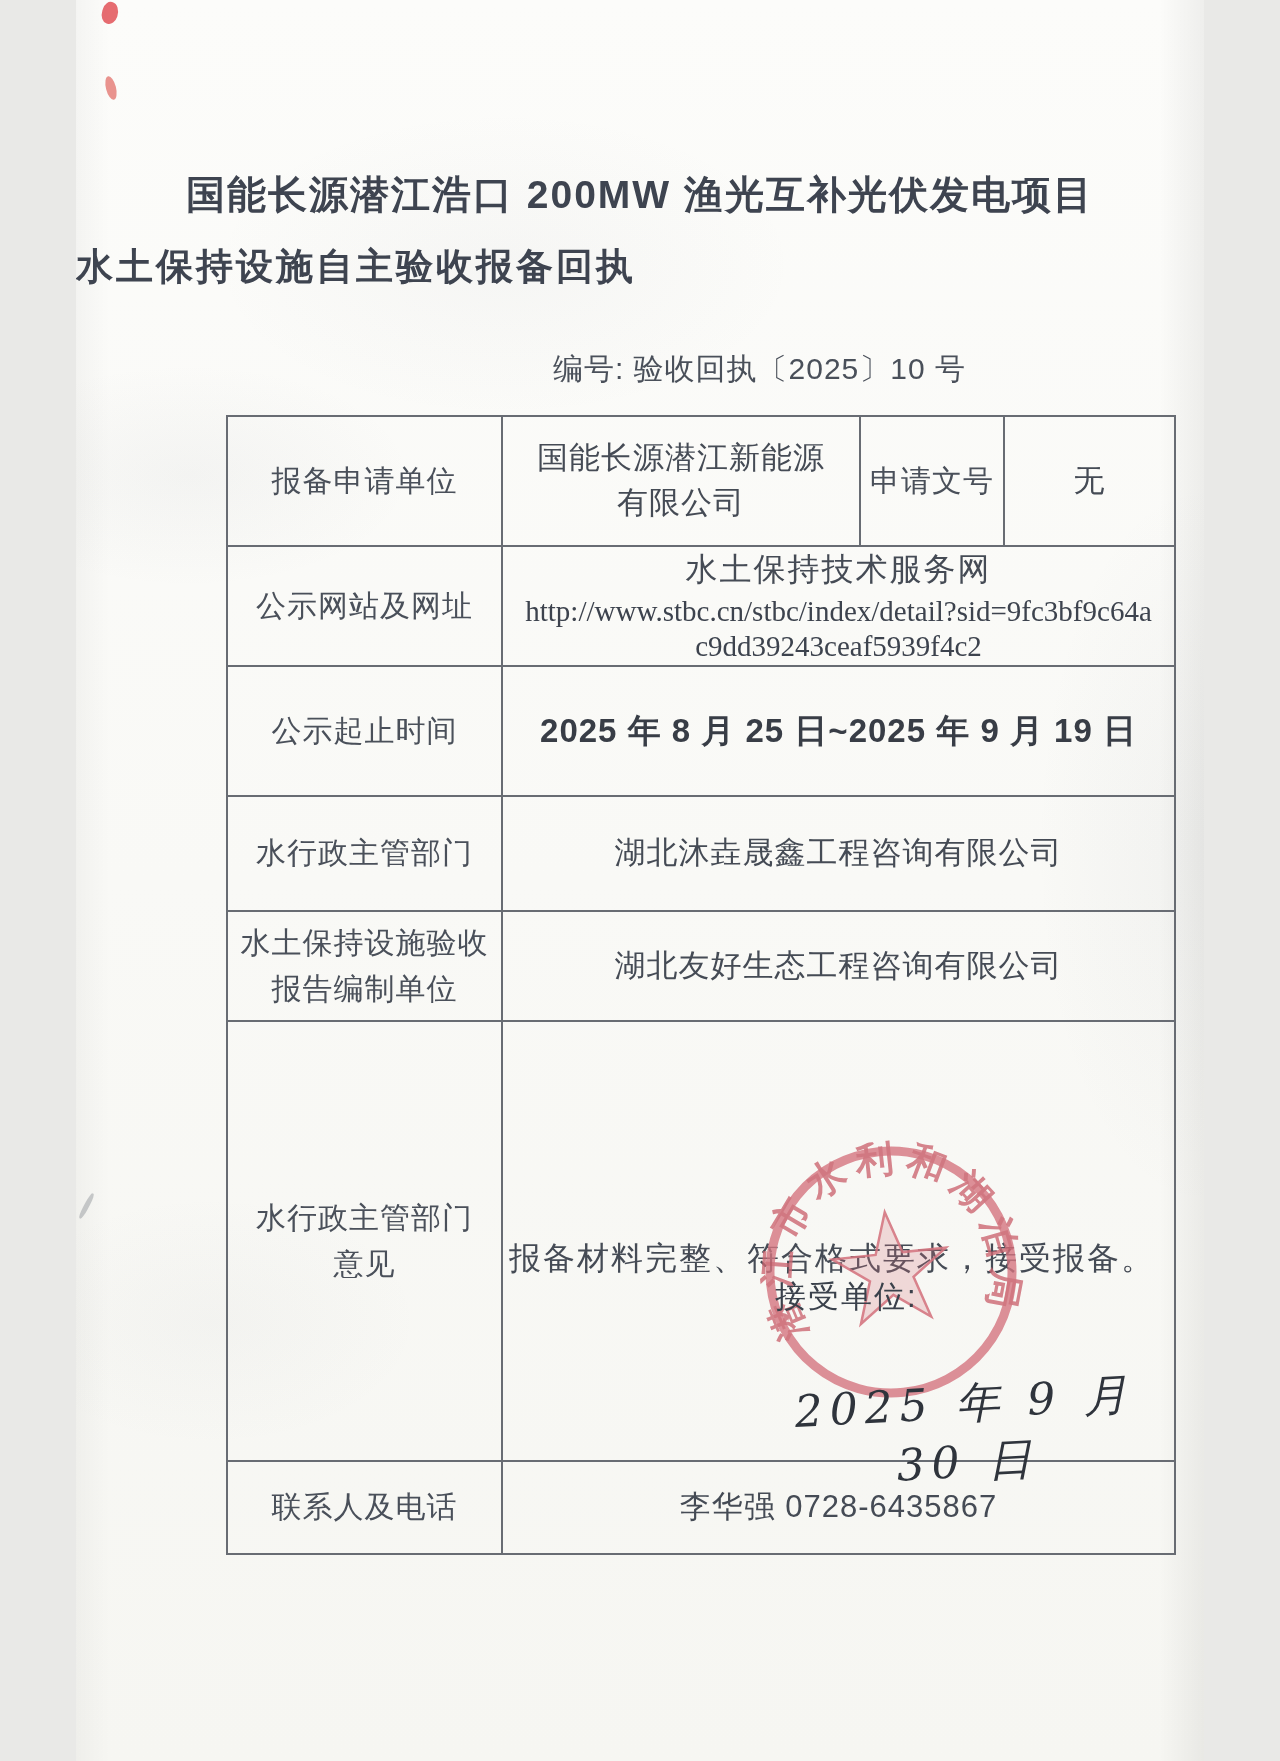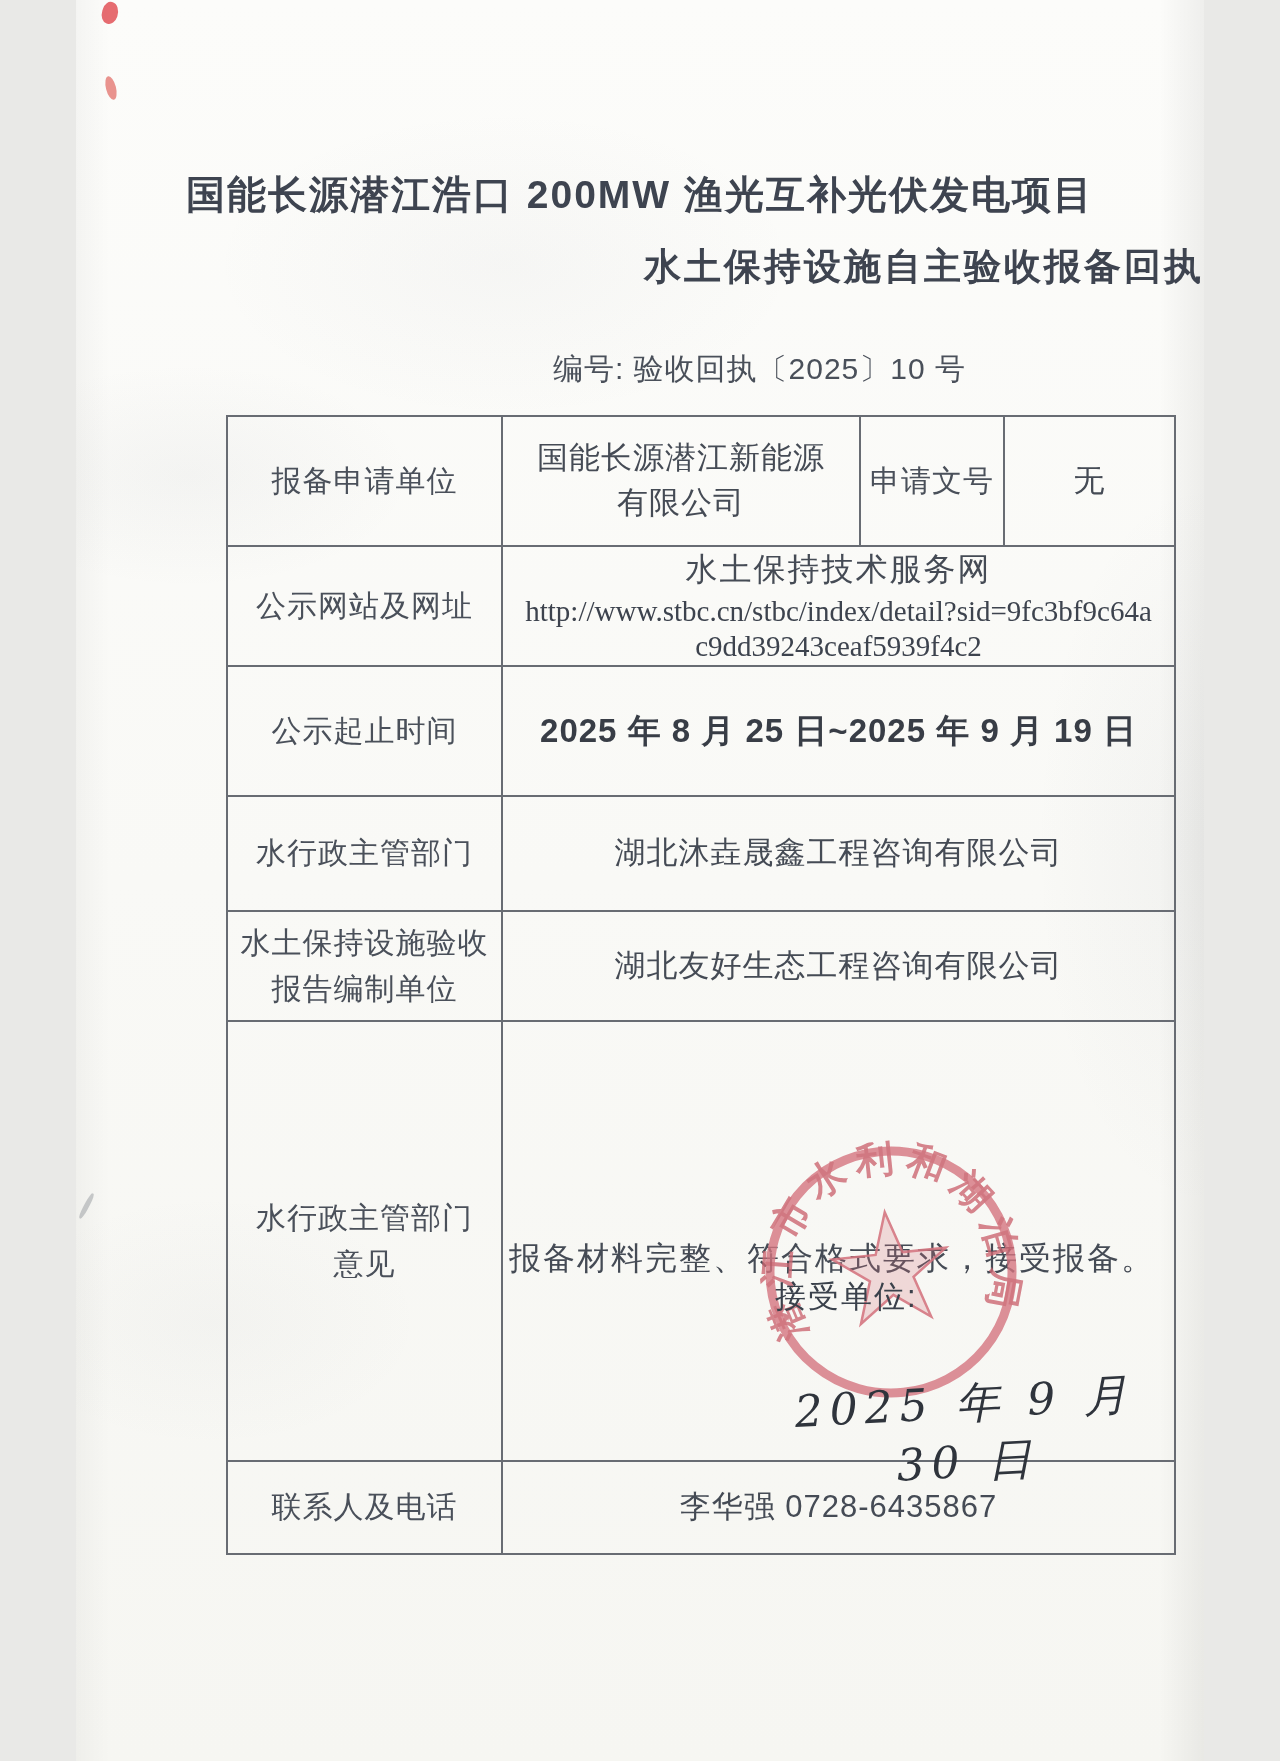--- a/index.html
+++ b/index.html
@@ -10,21 +10,21 @@
     background-image:
       radial-gradient(ellipse 320px 160px at 10% 27%, rgba(110,115,128,.05), transparent 70%),
       radial-gradient(ellipse 420px 220px at 38% 15%, rgba(110,115,128,.04), transparent 70%),
       radial-gradient(ellipse 240px 520px at 100% 48%, rgba(110,115,128,.06), transparent 70%),
       radial-gradient(ellipse 300px 180px at 12% 75%, rgba(110,115,128,.035), transparent 70%),
       linear-gradient(90deg, rgba(0,0,0,.03), transparent 3%, transparent 96%, rgba(0,0,0,.055)),
       linear-gradient(#fcfcfa,#f6f6f2);
   }
   .title1{position:absolute;top:168px;left:0;width:100%;text-align:center;
     font-size:39px;font-weight:700;letter-spacing:2px;color:#3e4450;}
-  .title2{position:absolute;top:242px;left:0;width:100%;text-align:right;
+  .title2{position:absolute;top:242px;left:0;width:100%;text-align:left;
     font-size:37px;font-weight:700;letter-spacing:3px;color:#3e4450;}
   .doc-number{position:absolute;top:349px;right:238px;font-size:30px;
     letter-spacing:1px;color:#4a505a;}
   table.doc-table{position:absolute;left:150px;top:415px;border-collapse:collapse;table-layout:fixed;}
   .doc-table td{border:2px solid #686c73;padding:0 6px;text-align:center;vertical-align:middle;}
   .r1{height:130px;} .r2{height:120px;} .r3{height:130px;} .r4{height:115px;}
   .r5{height:110px;} .r6{height:440px;} .r7{height:93px;}
   .lbl{font-size:30px;line-height:1.55;color:#4a505a;letter-spacing:1px;}
   .val{font-size:31px;line-height:1.45;color:#454b55;letter-spacing:1px;}
   .pre{white-space:pre-line;}

